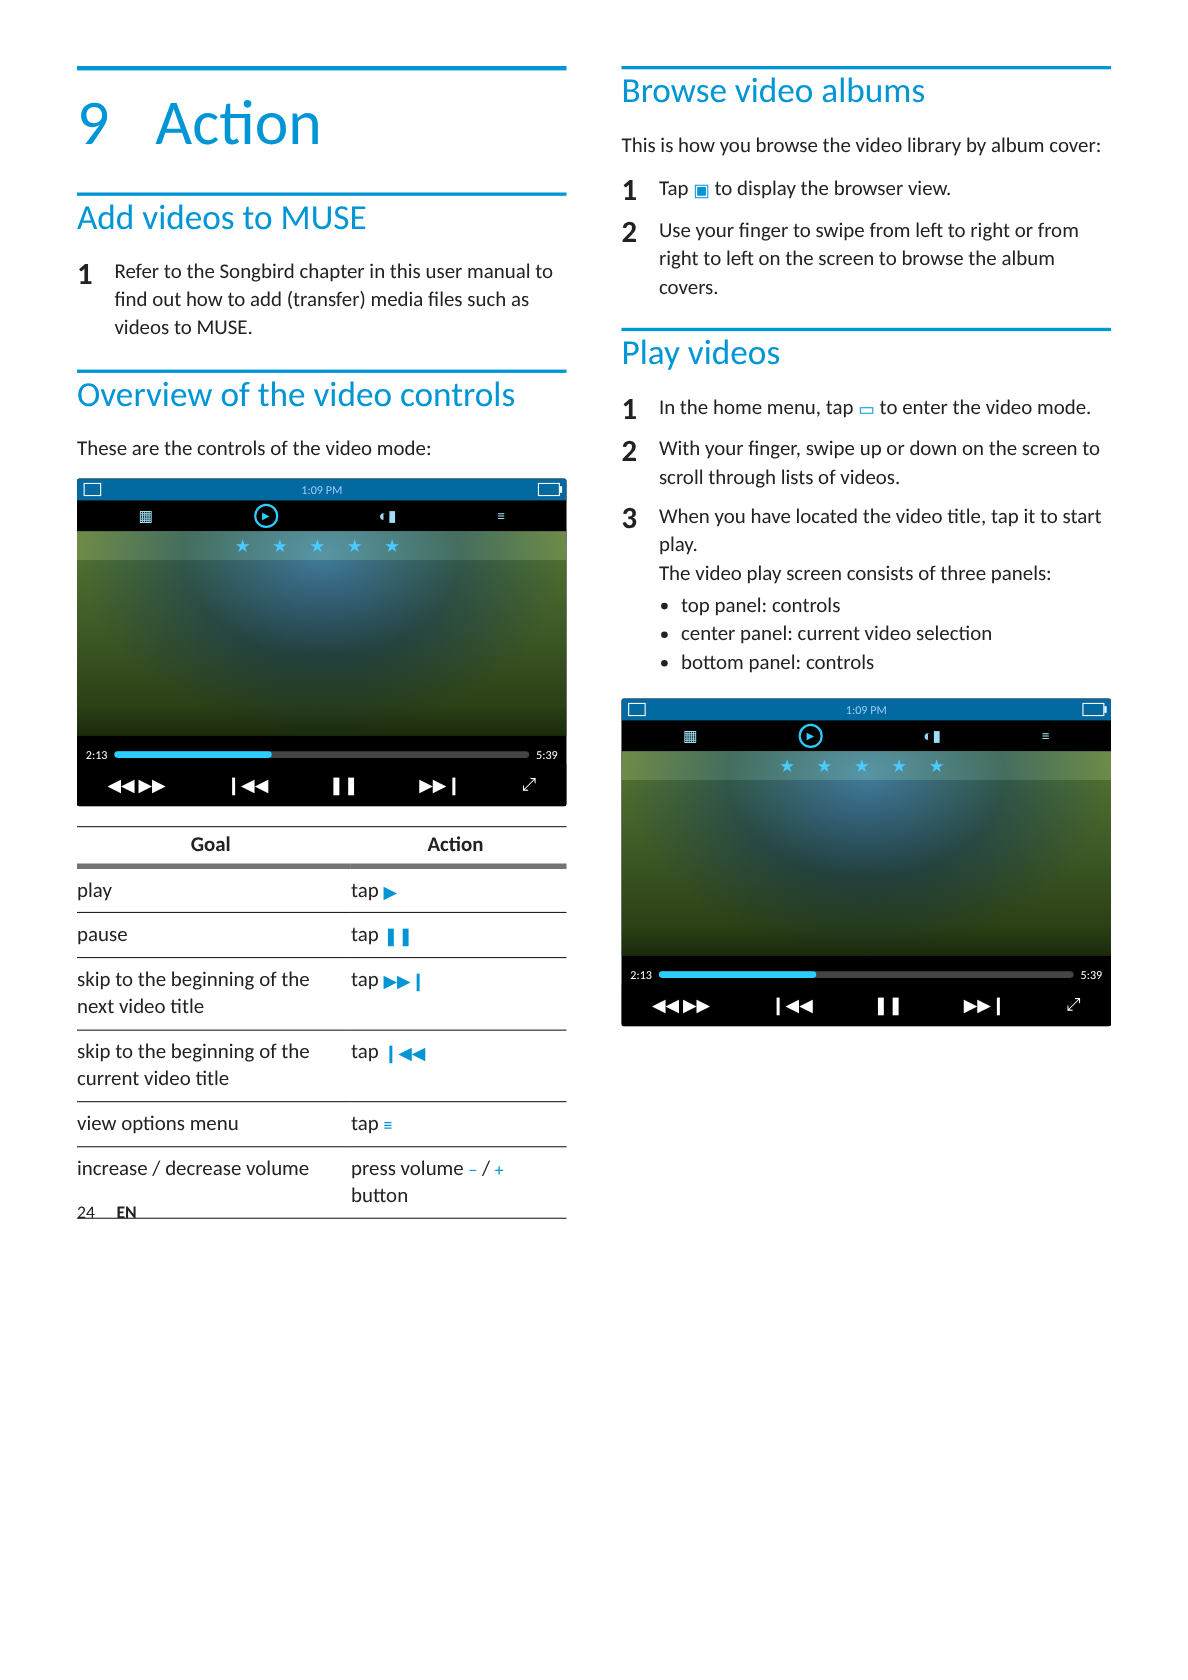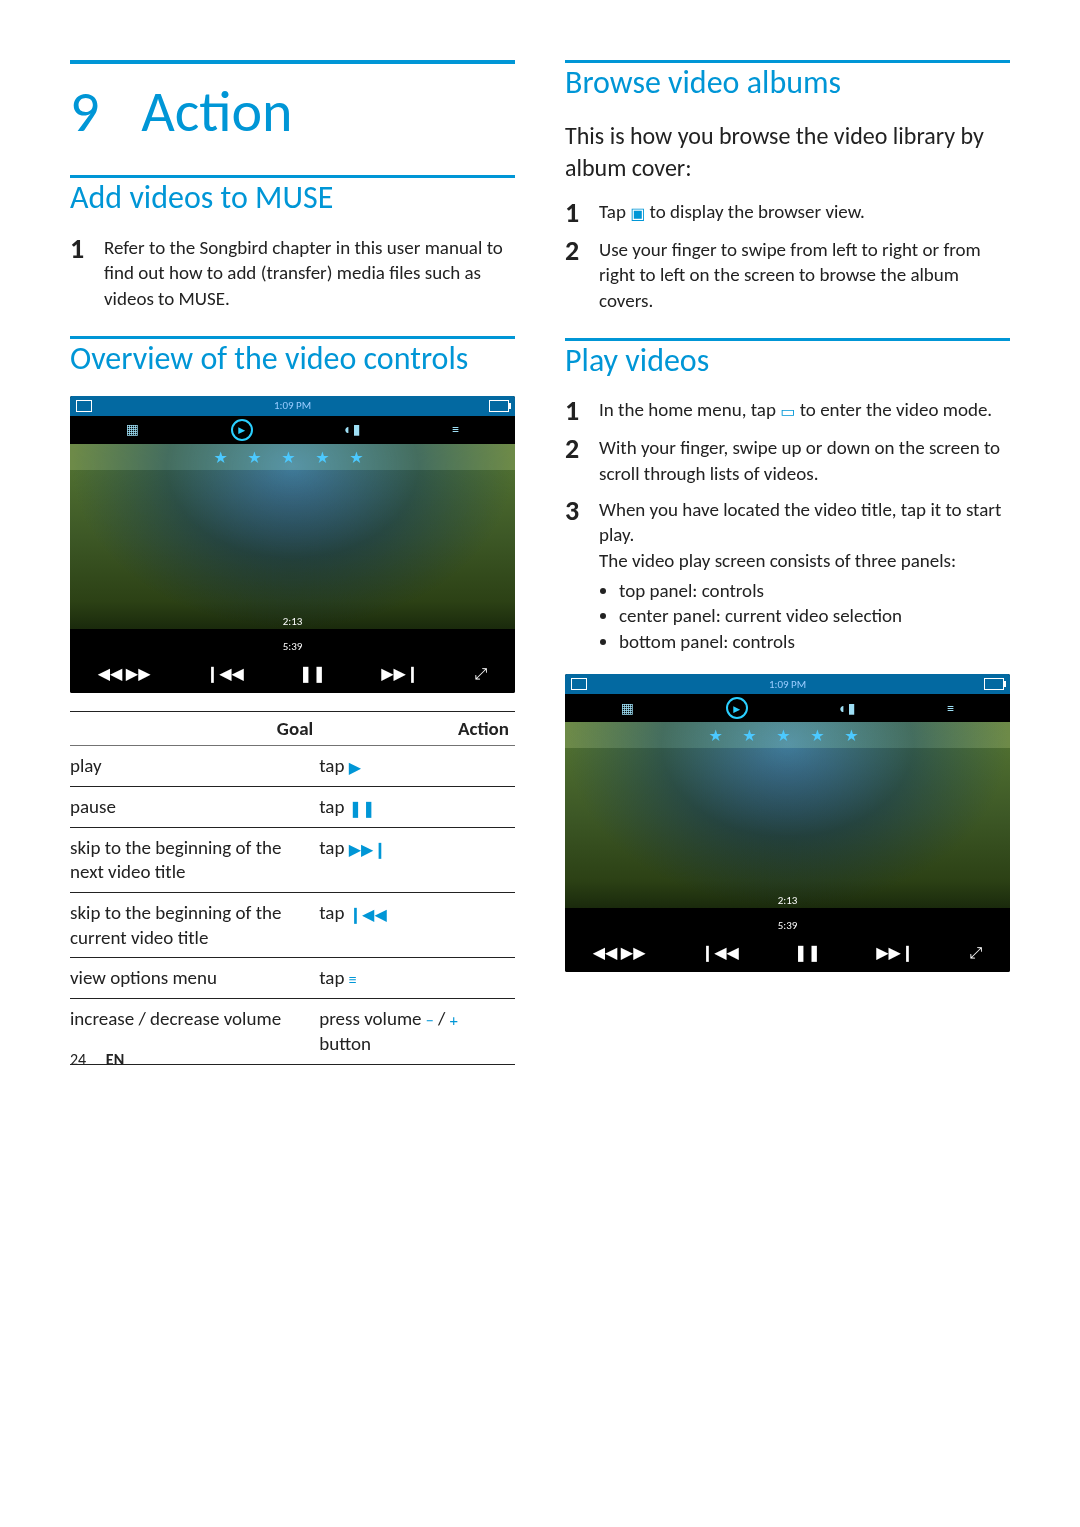--- a/index.html
+++ b/index.html
@@ -34,21 +34,21 @@
   h2.section {
     font-size: 32px;
     font-weight: 400;
     color: #0096d6;
     margin: 24px 0 18px 0;
     border-top: 3px solid #0096d6;
     padding-top: 2px;
     line-height: 1.15;
   }
   p.body {
-    font-size: 24px;
+    font-size: 19px;
     line-height: 1.35;
     margin: 0 0 14px 0;
     color: #222;
   }
   ol.numlist {
     list-style: none;
     padding: 0;
     margin: 0 0 10px 0;
   }
   ol.numlist > li {
@@ -75,24 +75,24 @@
   }
   ul.bullets.inner { padding-left: 60px; margin-top:4px; }
   
   table.controls {
     width: 100%;
     border-collapse: collapse;
     font-size: 19px;
     margin-top: 12px;
   }
   table.controls th {
-    text-align: right;
+    text-align: center;
     font-weight: 700;
     border-top: 1.5px solid #222;
-    border-bottom: 1px solid #737373;
+    border-bottom: 5px solid #737373;
     padding: 5px 6px 5px 0;
   }
   table.controls td {
     border-bottom: 1px solid #222;
     padding: 8px 6px 7px 0;
     vertical-align: top;
     line-height: 1.3;
   }
   table.controls th:first-child, table.controls td:first-child { width: 56%; }
   
@@ -135,21 +135,21 @@
     background: linear-gradient(to bottom, #2a4a80 0%, #5b7fb0 60%, #6d8a48 100%);
   }
   .stars {
     position:absolute; top:52px; left:0; right:0; text-align:center;
     font-size:16px; letter-spacing:8px; color:#4cc9ff;
   }
   .progress {
     position:absolute; bottom:40px; left:0; right:0;
     padding:0 8px;
     display:flex; align-items:center; gap:6px;
-    color:#fff; font-size:11px;flex-direction:column;
+    color:#fff; font-size:11px;
   }
   .progress .bar { flex:1; height:6px; background:#444; position:relative; border-radius:3px;}
   .progress .bar::before { content:""; position:absolute; left:0; top:0; bottom:0; width:38%; background:#2acfff; border-radius:3px;}
   .controlsrow {
     position:absolute; bottom:0; left:0; right:0; height:38px;
     background:#000;
     display:flex; align-items:center; justify-content:space-around;
     color:#fff;
     font-size:16px;
   }
@@ -181,20 +181,21 @@
 
     <h2 class="section">Add videos to MUSE</h2>
     <ol class="numlist">
       <li>
           <span class="digit">1</span>
           <span class="litxt">Refer to the Songbird chapter in this user manual to find out how to add (transfer) media files such as videos to MUSE.</span>
         </li>
     </ol>
 
     <h2 class="section">Overview of the video controls</h2>
+    <p class="body">These are the controls of the video mode:</p>
 
     <div class="player">
       <div class="statusbar">
         <span class="tile-ic"></span>
         <span class="sbtime">1:09 PM</span>
         <span class="battery"></span>
       </div>
       <div class="optrow">
         <span>▦</span>
         <span class="circ">▶</span>

